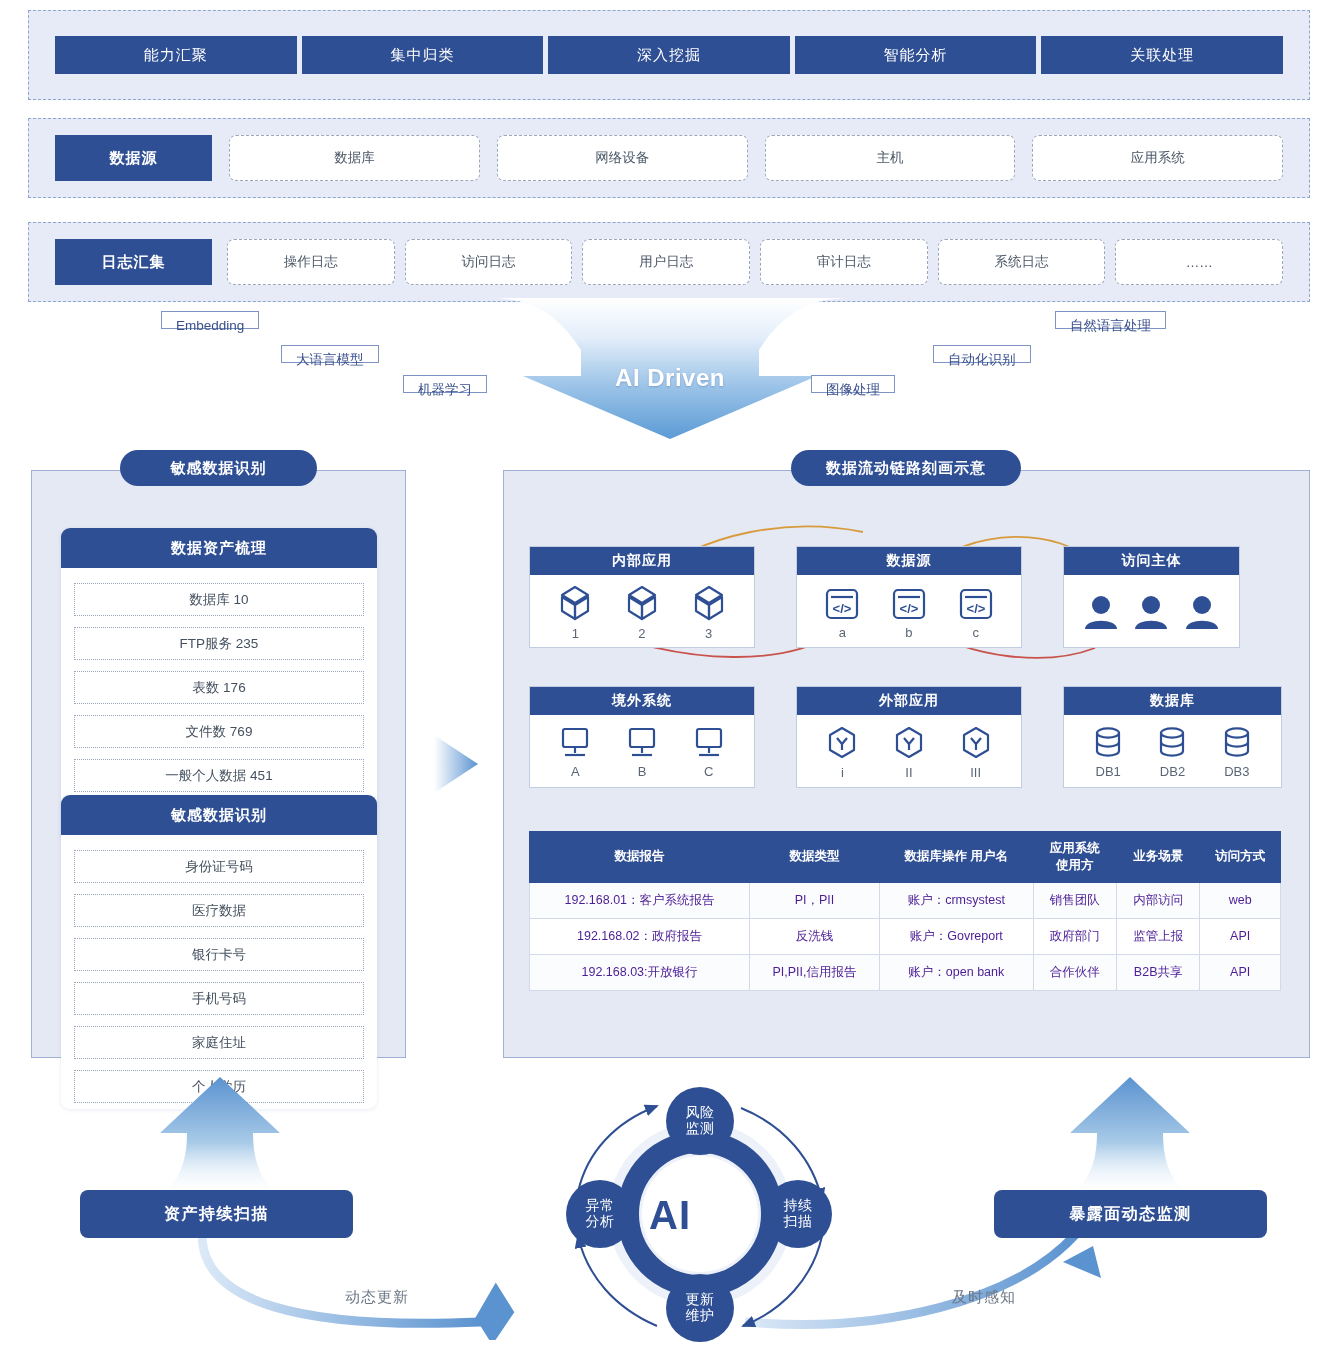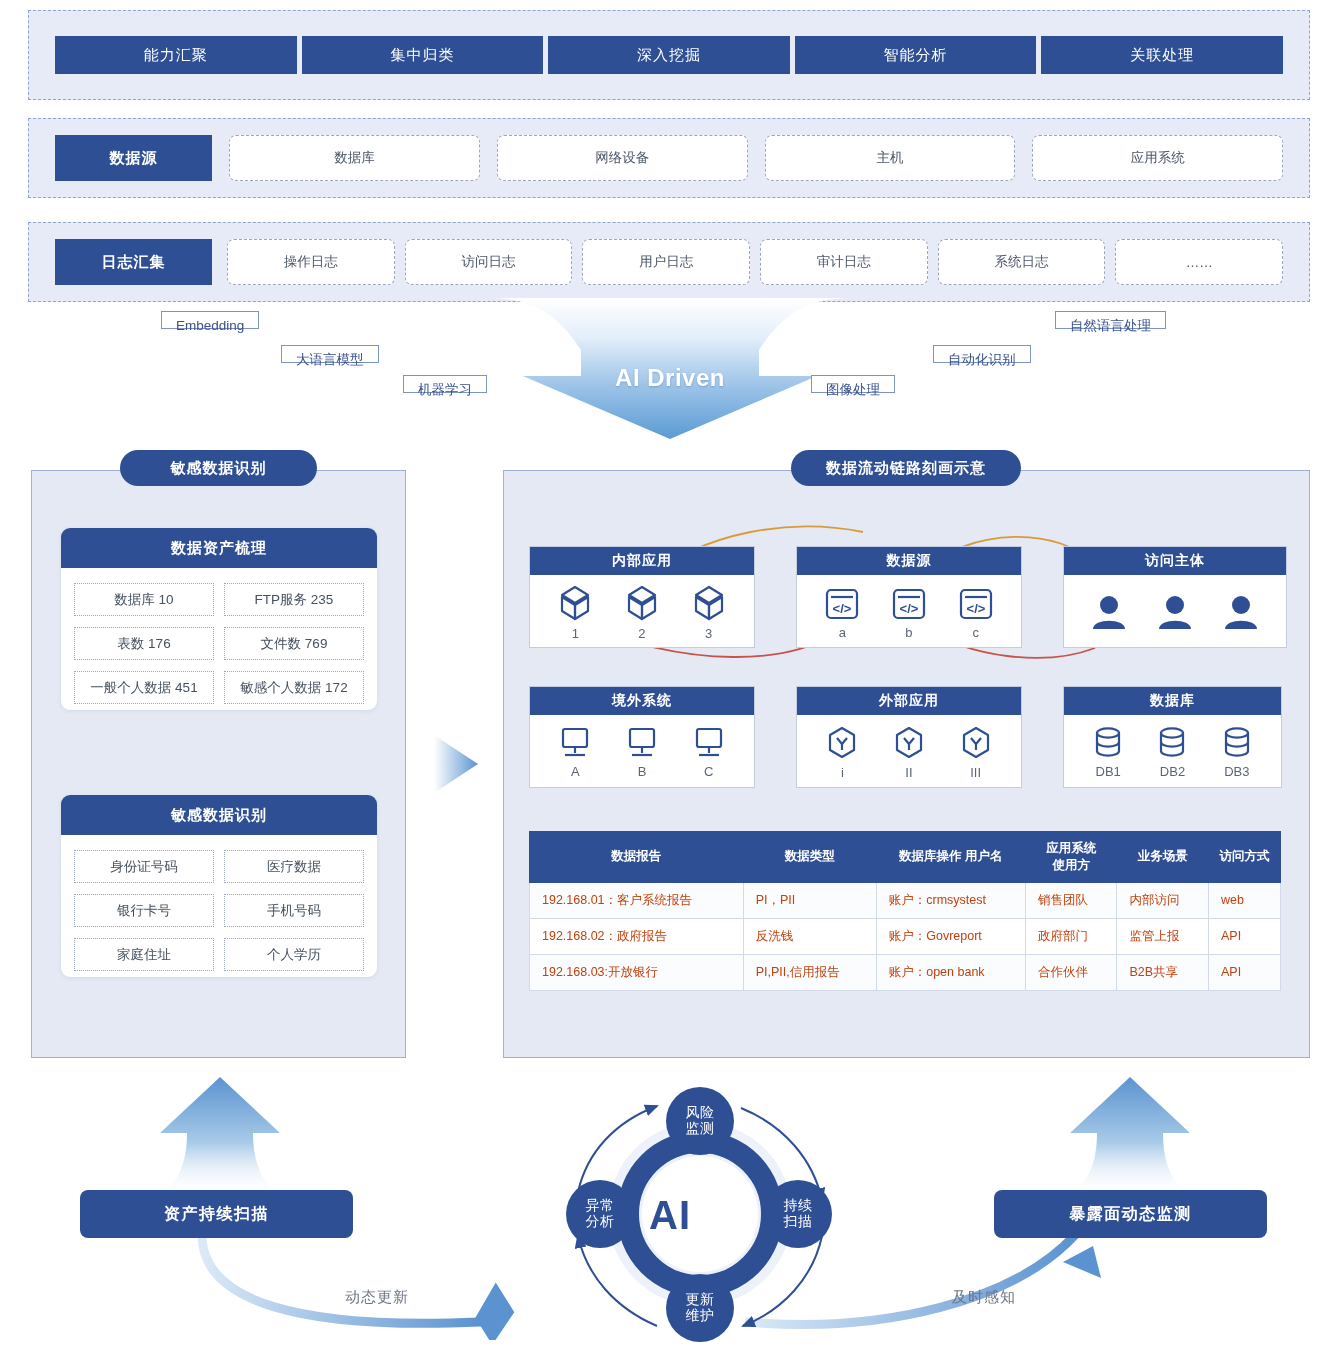--- a/index.html
+++ b/index.html
@@ -76,21 +76,21 @@
   .card{
     position:absolute;background:#fff;border-radius:9px;
     box-shadow:0 1px 4px rgba(80,100,150,.12);overflow:hidden;
   }
   .card-hd{
     height:40px;background:#2F4F94;color:#fff;font-size:15px;
     font-weight:bold;display:flex;align-items:center;justify-content:center;
     letter-spacing:1px;
   }
   .card-grid{
-    display:grid;grid-template-columns:1fr 1fr;gap:11px 10px;
+    display:grid;grid-template-columns:1fr;gap:11px 10px;
     padding:15px 13px 6px 13px;
   }
   .cell{
     height:33px;border:1.3px dotted #9aa7bb;background:#fff;
     display:flex;align-items:center;justify-content:center;
     font-size:13.5px;color:#45515f;box-sizing:border-box;
   }
 
   
   .tri{position:absolute;left:432px;top:733px;width:48px;height:62px;}
@@ -111,22 +111,22 @@
   
   table.flow{
     position:absolute;left:529px;top:831px;width:752px;
     border-collapse:collapse;background:#fff;font-size:12.5px;
   }
   table.flow th{
     background:#2F4F94;color:#fff;font-weight:bold;font-size:12.5px;
     padding:8px 4px;border:1px solid #2F4F94;line-height:1.35;
   }
   table.flow td{
-    border:1px solid #d2d9e8;padding:9px 12px;text-align:left;
-    color:#c2410c;background:#fff;
+    border:1px solid #d2d9e8;padding:9px 5px;text-align:center;
+    color:#4c1d95;background:#fff;
   }
   table.flow tr:nth-child(odd) td{background:#fbfcfe;}
 
   
   .bigbtn{
     position:absolute;height:48px;border-radius:8px;background:#2F4F94;
     color:#fff;display:flex;align-items:center;justify-content:center;
     font-size:16px;font-weight:bold;letter-spacing:1.5px;
   }
   .btn-left{left:80px;top:1190px;width:273px;}
@@ -326,21 +326,21 @@
       <svg width="38" height="38" viewBox="0 0 38 38">
           <rect x="4" y="5" width="30" height="28" rx="4" fill="none" stroke="#2F4F94" stroke-width="2.2"></rect>
           <line x1="8" y1="12" x2="30" y2="12" stroke="#2F4F94" stroke-width="2.2"></line>
           <text x="19" y="28" font-size="13" font-weight="bold" fill="#2F4F94" text-anchor="middle" font-family="Liberation Sans, sans-serif">&lt;/&gt;</text>
         </svg>
       <span class="node-lab">c</span>
     </div>
   </div>
 </div>
 
-<div class="ngroup" style="left:1063px;top:526px;width:224px;height:102px;">
+<div class="ngroup" style="left:1063px;top:526px;width:177px;height:102px;">
   <div class="ngroup-hd">访问主体</div>
   <div class="ngroup-body">
     <div class="node">
       <svg width="36" height="40" viewBox="0 0 36 40">
           <circle cx="18" cy="13" r="9" fill="#2F4F94"></circle>
           <path d="M2 37 C2 26 34 26 34 37 Z" fill="#2F4F94"></path>
         </svg>
     </div>
     <div class="node">
       <svg width="36" height="40" viewBox="0 0 36 40">

